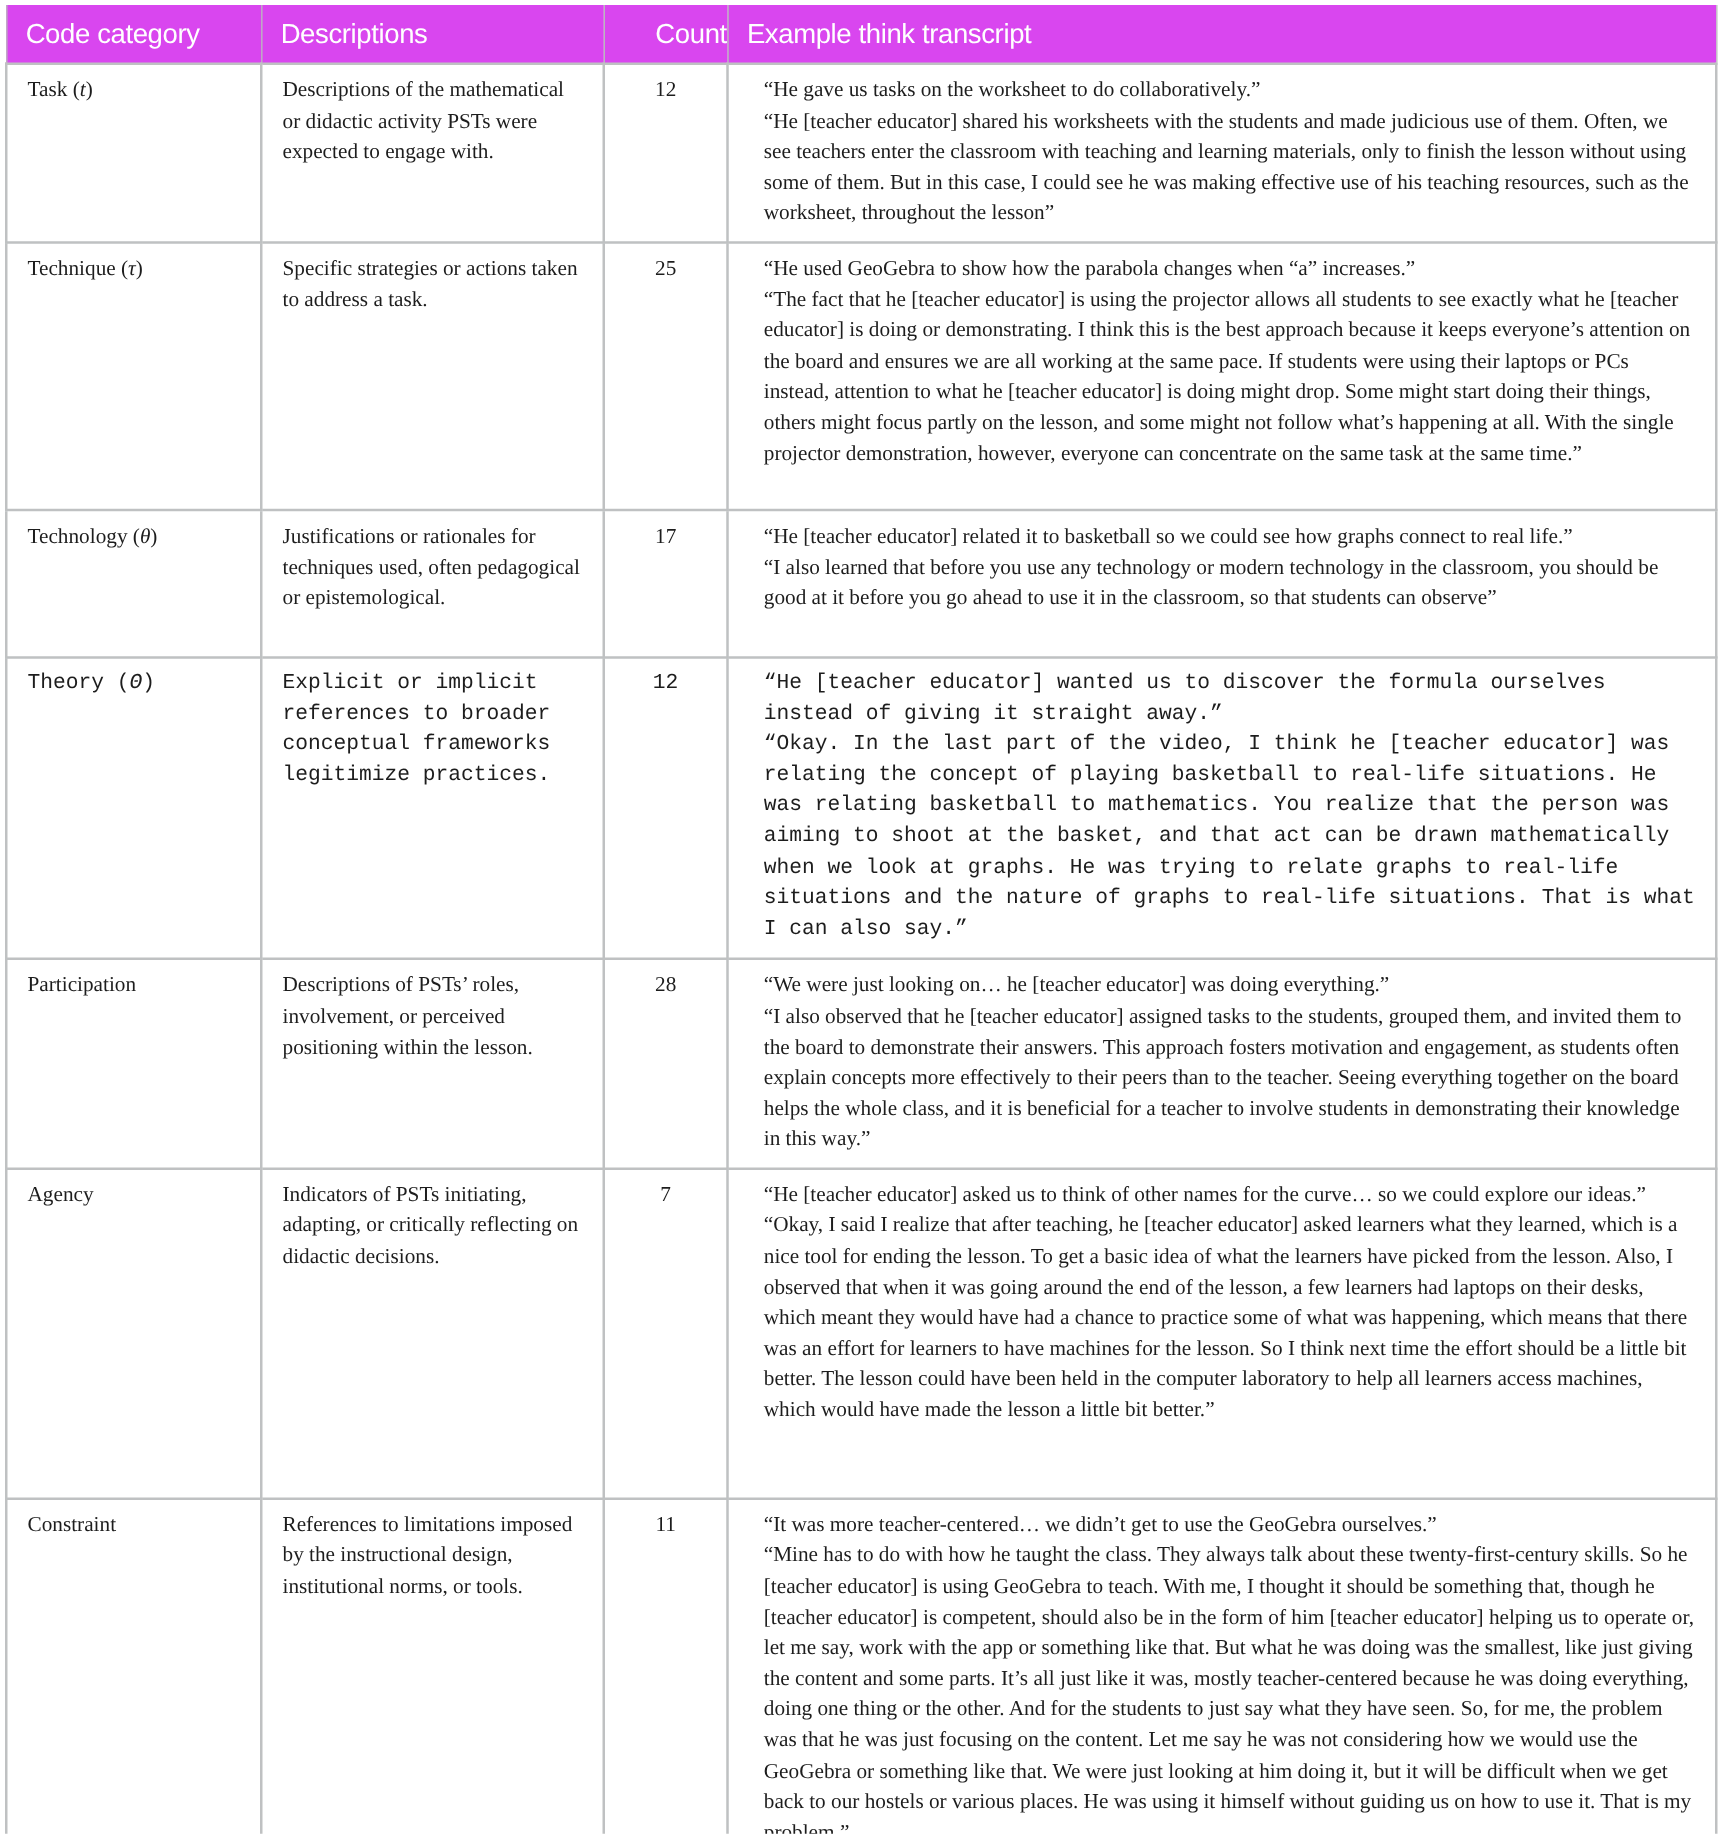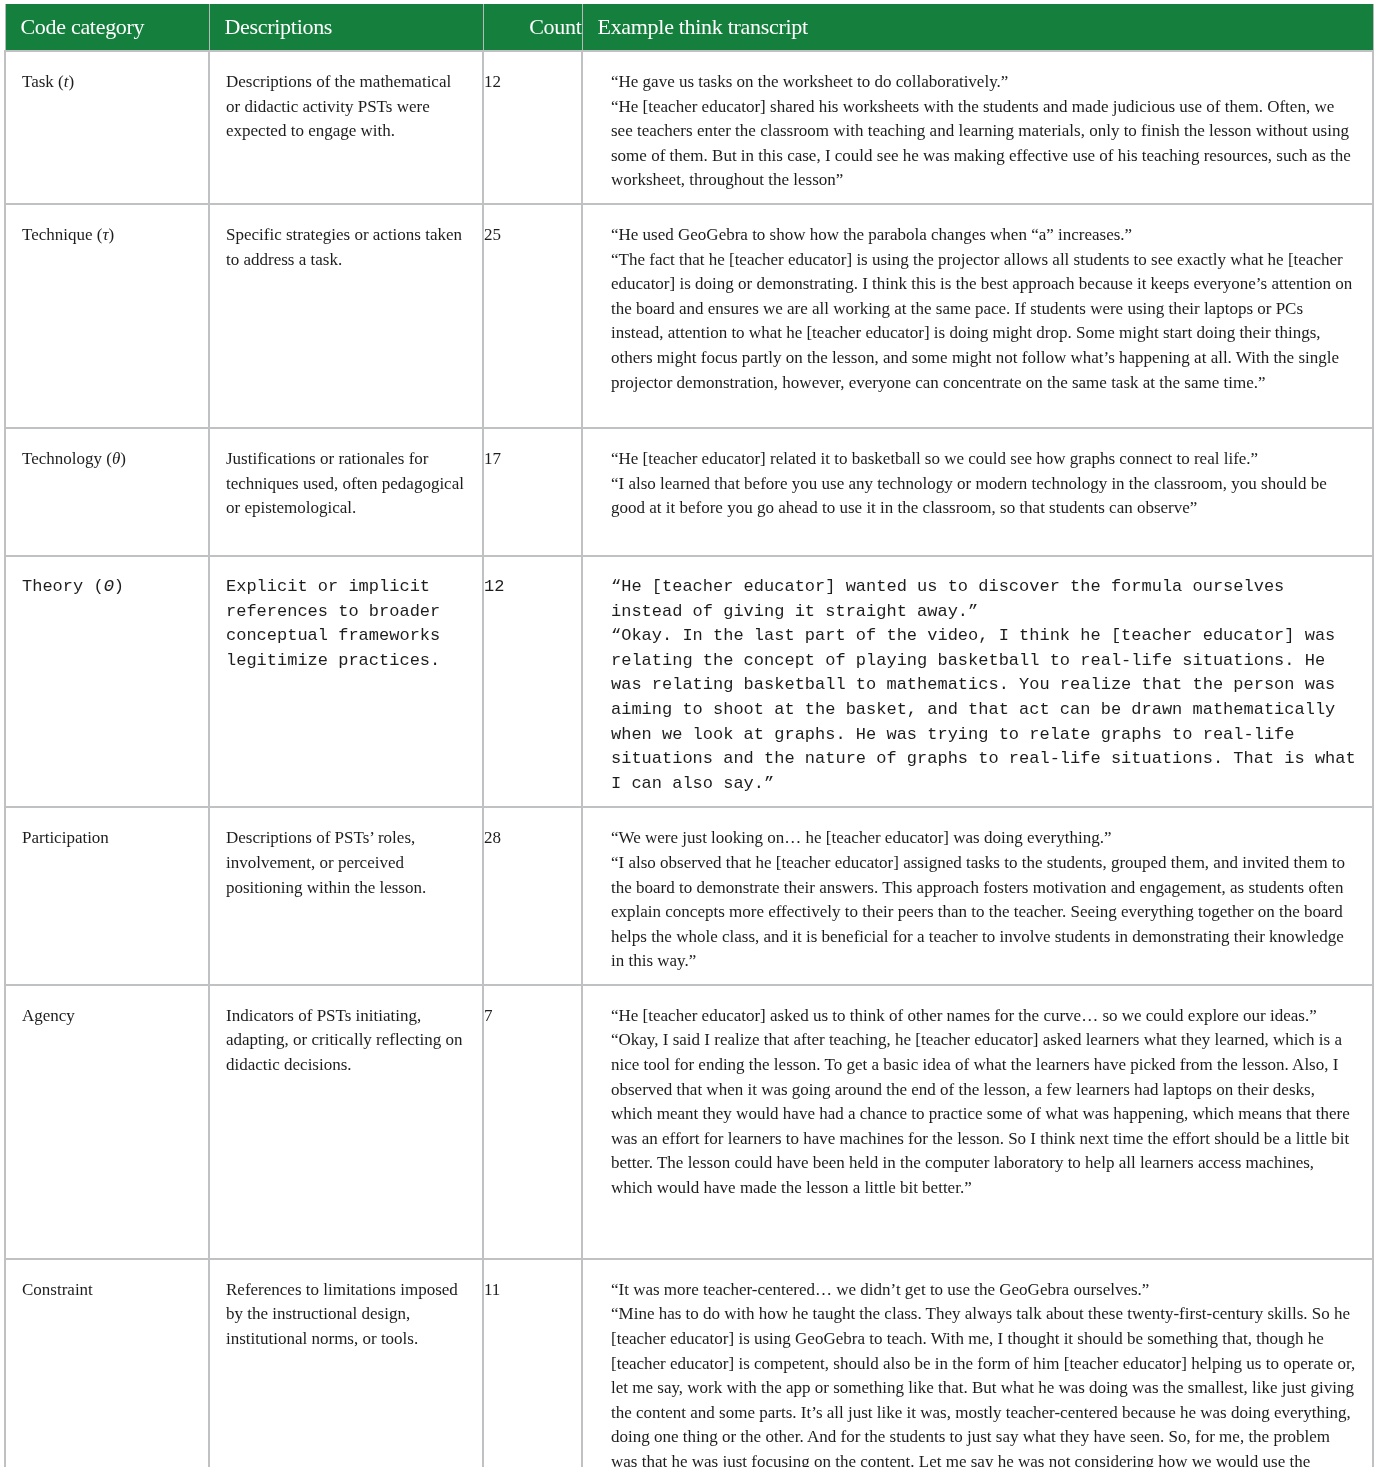--- a/index.html
+++ b/index.html
@@ -25,43 +25,44 @@
       table-layout: fixed;
       font-family: "Liberation Serif", "DejaVu Serif", serif;
       font-size: 17px;
       color: #1d1d1d;
     }
     col.c1 { width: 204px; }
     col.c2 { width: 274px; }
     col.c3 { width: 99px; }
     col.c4 { width: 791px; }
     thead th {
-      background: #15803d;
+      background: #d946ef;
       color: #ffffff;
-      font-family: Liberation Serif, serif;
+      font-family: Liberation Sans, sans-serif;
       font-weight: normal;
       font-size: 22px;
       text-align: left;
       padding: 0 0 0 15px;
       height: 46px;
       border-left: 1px solid #b7b9ba;
       border-right: 1px solid #b7b9ba;
       letter-spacing: -0.3px;
     }
     thead th.count-h {
       text-align: right;
       padding: 0;
     }
     tbody td {
       border: 2px solid #bfc1c2;
       vertical-align: top;
-      padding: 18px 16px 10px 16px;
+      padding: 8px 16px 10px 16px;
       line-height: 24.6px;
     }
     tbody td.count {
+      text-align: center;
       padding-left: 0;
       padding-right: 0;
       margin-top: 32px;
     }
     tbody td.example {
       padding-left: 16px;
       padding-right: 14px;
     }
     .quote {
       display: block;

